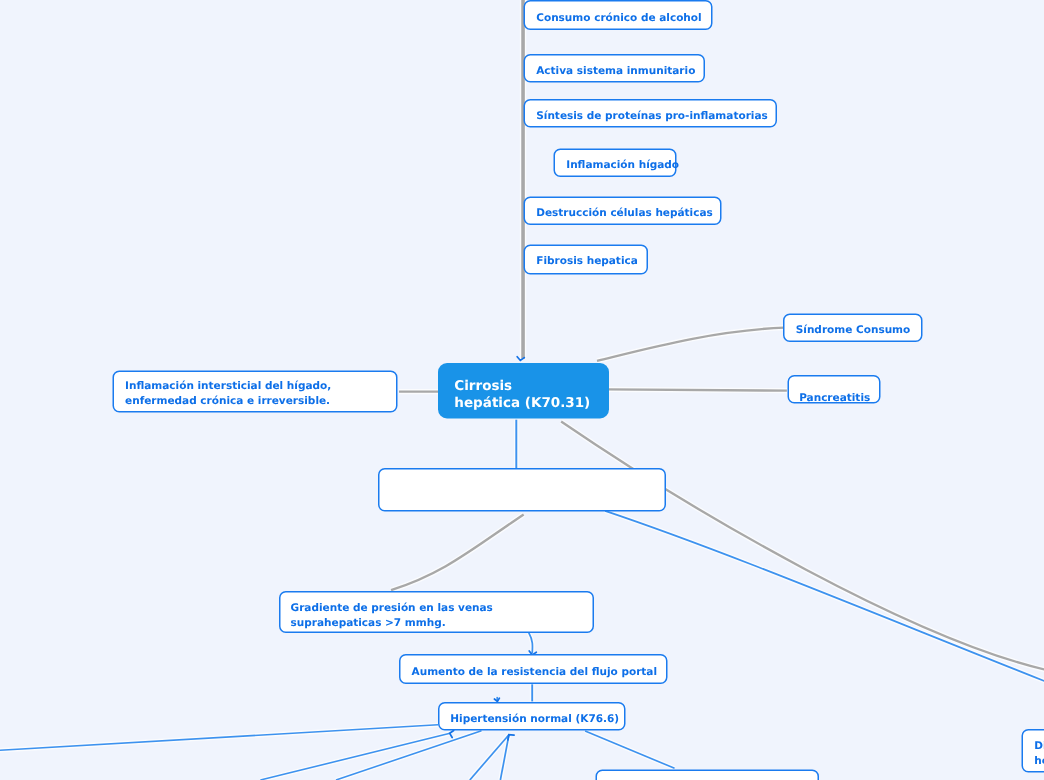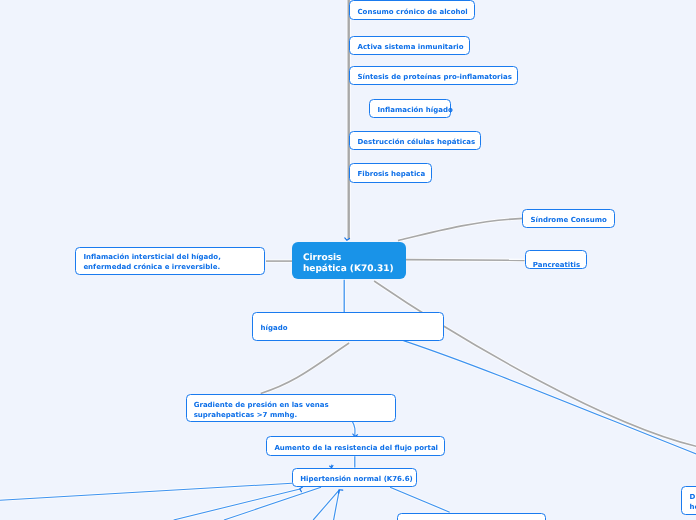--- a/index.html
+++ b/index.html
@@ -112,21 +112,20 @@
         </span>
       </div>
       <div class="node central" style="left: 292px; top: 241.9px; width: 113.5px; height: 37.5px;">
         <span class="lbl">
           <span class="line">Cirrosis</span>
           <span class="line">hepática (K70.31)</span>
         </span>
       </div>
       <div class="node" style="left: 252.4px; top: 311.8px; width: 191.9px; height: 28.8px;">
         <span class="lbl">
-          <span class="line">hígado</span>
         </span>
       </div>
       <div class="node" style="left: 185.5px; top: 394.3px; width: 210px; height: 28px;">
         <span class="lbl">
           <span class="line">Gradiente de presión en las venas</span>
           <span class="line">suprahepaticas &gt;7 mmhg.</span>
         </span>
       </div>
       <div class="node" style="left: 266.2px; top: 436.4px; width: 178.4px; height: 19.2px;">
         <span class="lbl">

